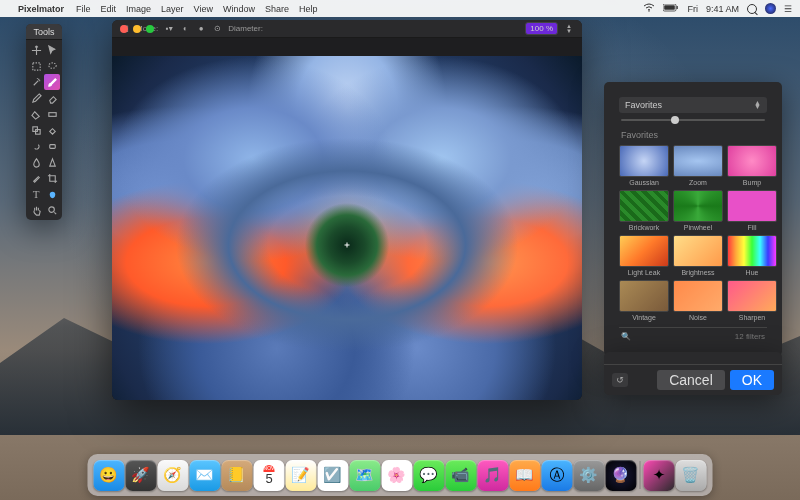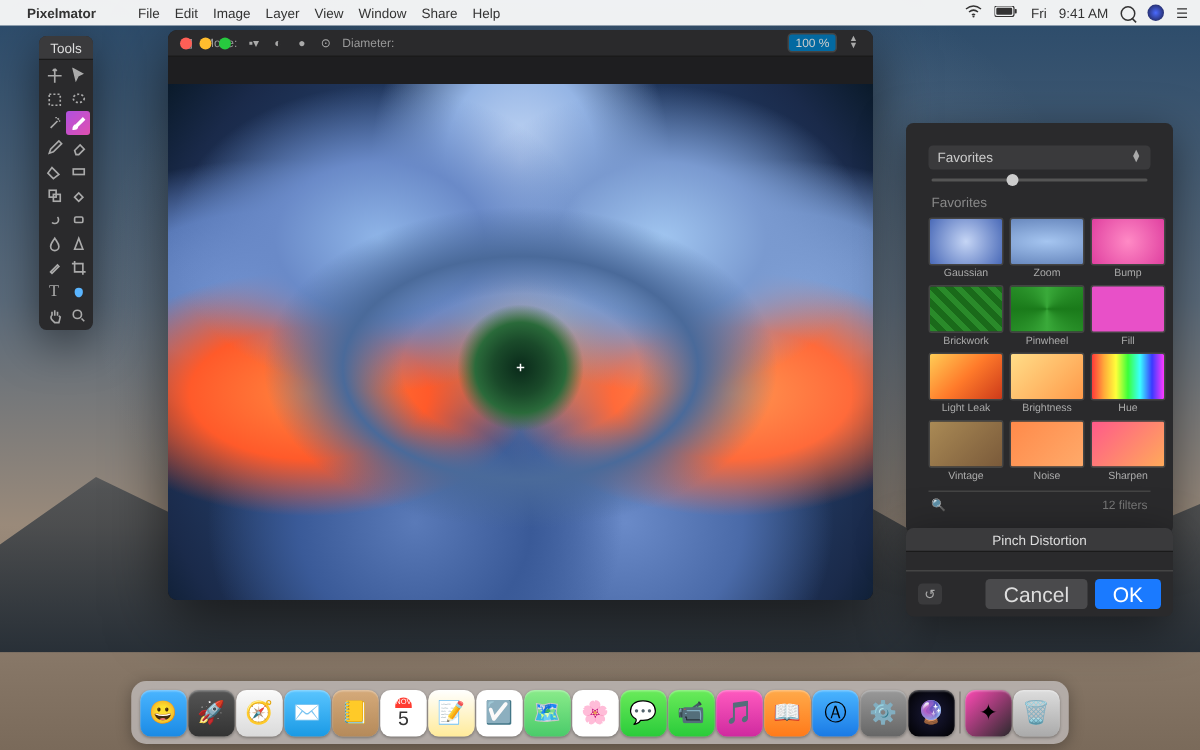--- a/index.html
+++ b/index.html
@@ -1,42 +1,42 @@
 <!DOCTYPE html>
 <html><head>
 <meta charset="utf-8">
 <style>
 *{margin:0;padding:0;box-sizing:border-box;font-family:-apple-system,Helvetica,Arial,sans-serif;-webkit-font-smoothing:antialiased}
 body{width:800px;height:500px;overflow:hidden;position:relative;background:linear-gradient(180deg,#3a5a7a 0%,#4a6a8a 35%,#6a7a8a 55%,#8a7a6a 75%,#aa8a6a 100%)}
 .desktop{position:absolute;inset:0;background:radial-gradient(ellipse at 50% 40%,rgba(200,220,240,.3),transparent 60%),linear-gradient(180deg,#2a4a6a 0%,#5a6a7a 40%,#9a8a7a 70%,#7a6a5a 100%)}
 .mountains{position:absolute;bottom:65px;left:0;right:0;height:180px;background:linear-gradient(180deg,transparent 0%,rgba(40,50,60,.6) 40%,rgba(30,40,50,.9) 100%);clip-path:polygon(0 60%,8% 35%,15% 50%,22% 25%,30% 45%,38% 20%,45% 40%,52% 30%,60% 50%,68% 35%,76% 55%,84% 40%,92% 60%,100% 45%,100% 100%,0 100%)}
 .menubar{position:absolute;top:0;left:0;right:0;height:17px;background:rgba(250,250,250,.95);display:flex;align-items:center;font-size:9px;color:#333;padding:0 8px;z-index:100}
 .menubar .apple{font-size:10px;margin-right:10px}
-.menubar .app-name{font-weight:600;margin-right:28px}
+.menubar .app-name{font-weight:600;margin-right:12px}
 .menubar .mitem{margin-right:10px;cursor:default}
 .menubar .spacer{flex:1}
 .menubar .status{display:flex;align-items:center;gap:8px}
 .menubar .status span{font-size:9px}
 .panel{position:absolute;background:#2a2a2c;border-radius:5px;box-shadow:0 8px 30px rgba(0,0,0,.5);color:#ccc;font-size:9px}
 .panel-title{height:16px;background:#3a3a3c;border-radius:5px 5px 0 0;display:flex;align-items:center;justify-content:center;font-size:9px;color:#ddd;border-bottom:1px solid #1a1a1a}
 .tools{top:24px;left:26px;width:36px}
 .tools-grid{display:grid;grid-template-columns:1fr 1fr;gap:0;padding:2px}
 .tool{width:16px;height:16px;display:flex;align-items:center;justify-content:center;font-size:10px;color:#aaa;cursor:pointer;border-radius:2px}
 .tool.active{background:linear-gradient(135deg,#b050e0,#e050b0);color:#fff}
 .tool svg{width:11px;height:11px;stroke:#aaa;fill:none;stroke-width:1.2}
 .tool.active svg{stroke:#fff}
 .canvas-win{position:absolute;top:20px;left:112px;width:470px;height:380px;background:#1e1e20;border-radius:6px;box-shadow:0 12px 40px rgba(0,0,0,.6);overflow:hidden}
 .traffic{position:absolute;top:5px;left:8px;display:flex;gap:5px;z-index:2}
 .traffic span{width:8px;height:8px;border-radius:50%}
 .tl-r{background:#ff5f56}.tl-y{background:#ffbd2e}.tl-g{background:#27c93f}
 .canvas-titlebar{height:18px;background:#2a2a2c;display:flex;align-items:center;justify-content:center;font-size:9px;color:#ccc;border-bottom:1px solid #1a1a1a}
 .canvas-doc-icon{width:8px;height:8px;background:#ff9540;border-radius:1px;margin-right:4px}
 .canvas-toolbar{height:18px;background:#2a2a2c;display:flex;align-items:center;padding:0 8px;font-size:8px;color:#999;gap:6px;border-bottom:1px solid #1a1a1a}
 .tb-icon{width:10px;height:10px;display:inline-flex;align-items:center;justify-content:center;color:#aaa}
-.tb-field{background:#0369a1;border:1px solid #444;border-radius:3px;padding:1px 4px;color:#ccc;font-size:8px;min-width:30px;text-align:left}
+.tb-field{background:#6d28d9;border:1px solid #444;border-radius:3px;padding:1px 4px;color:#ccc;font-size:8px;min-width:30px;text-align:left}
 .canvas-area{position:absolute;top:36px;left:0;right:0;bottom:0;overflow:hidden;background:#1a1a1c}
 .flower{position:absolute;inset:0;background:radial-gradient(circle at 50% 55%,#0a2a1a 0%,#1a4a2a 6%,#2a6a3a 10%,transparent 14%),radial-gradient(ellipse 140% 120% at 50% 55%,transparent 12%,#4a6a9a 18%,transparent 26%),radial-gradient(ellipse at 30% 30%,#8fb5e8 0%,#6a8ac8 15%,transparent 30%),radial-gradient(ellipse at 70% 30%,#a0c5f0 0%,#7a9ad0 15%,transparent 30%),radial-gradient(ellipse at 50% 15%,#c5d8f5 0%,#95b5e5 15%,transparent 30%),radial-gradient(ellipse at 20% 60%,#ff8540 0%,#ff5a2a 15%,transparent 28%),radial-gradient(ellipse at 80% 60%,#ff9550 0%,#ff6a3a 15%,transparent 28%),radial-gradient(ellipse at 35% 85%,#5a7ab8 0%,#3a5a98 18%,transparent 32%),radial-gradient(ellipse at 65% 85%,#6a8ac8 0%,#4a6aa8 18%,transparent 32%),radial-gradient(ellipse at 15% 40%,#7a9ad8 0%,#5a7ab8 18%,transparent 30%),radial-gradient(ellipse at 85% 40%,#8aaae0 0%,#6a8ac0 18%,transparent 30%),radial-gradient(circle at 50% 55%,#ffaa55 18%,#2a4a7a 45%,#1a2a4a 85%,#0a1a2a 100%)}
 .crosshair{position:absolute;top:55%;left:50%;width:5px;height:5px;transform:translate(-50%,-50%)}
 .crosshair::before,.crosshair::after{content:"";position:absolute;background:#fff}
 .crosshair::before{left:2px;top:0;width:1px;height:5px}
 .crosshair::after{top:2px;left:0;width:5px;height:1px}
 .effects{top:82px;right:18px;width:178px}
 .effects-body{padding:15px}
 .fav-dropdown{background:#3a3a3c;border-radius:3px;padding:3px 6px;font-size:9px;display:flex;justify-content:space-between;align-items:center;cursor:pointer}
 .fav-arrows{font-size:7px;line-height:4px;color:#aaa}
@@ -342,21 +342,20 @@
       </div>
     <div class="search-row">
       <span class="search-icon">🔍</span>
       <span class="search-field" placeholder=""></span>
       <span class="filter-count">12 filters</span>
     </div>
   </div>
 </div>
 
 <div class="panel pinch">
-  <div class="panel-title">Pinch Distortion</div>
   <div class="pinch-body">
   </div>
   <div class="pinch-buttons">
     <div class="reset-btn">↺</div>
     <div class="btn btn-cancel">Cancel</div>
     <div class="btn btn-ok">OK</div>
   </div>
 </div>
 
 <div class="dock">

